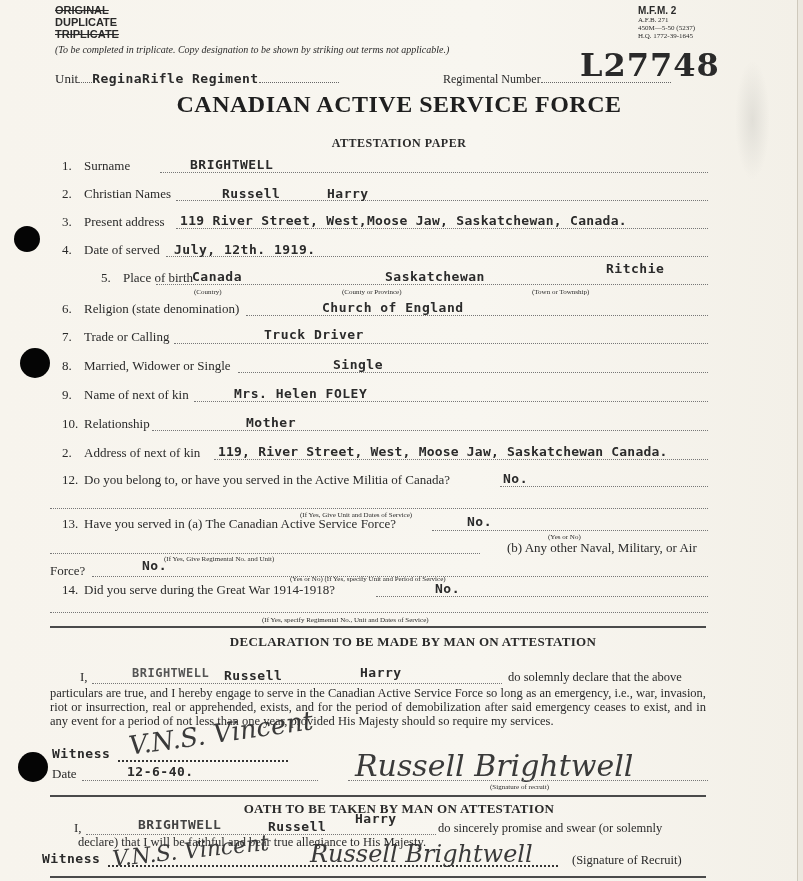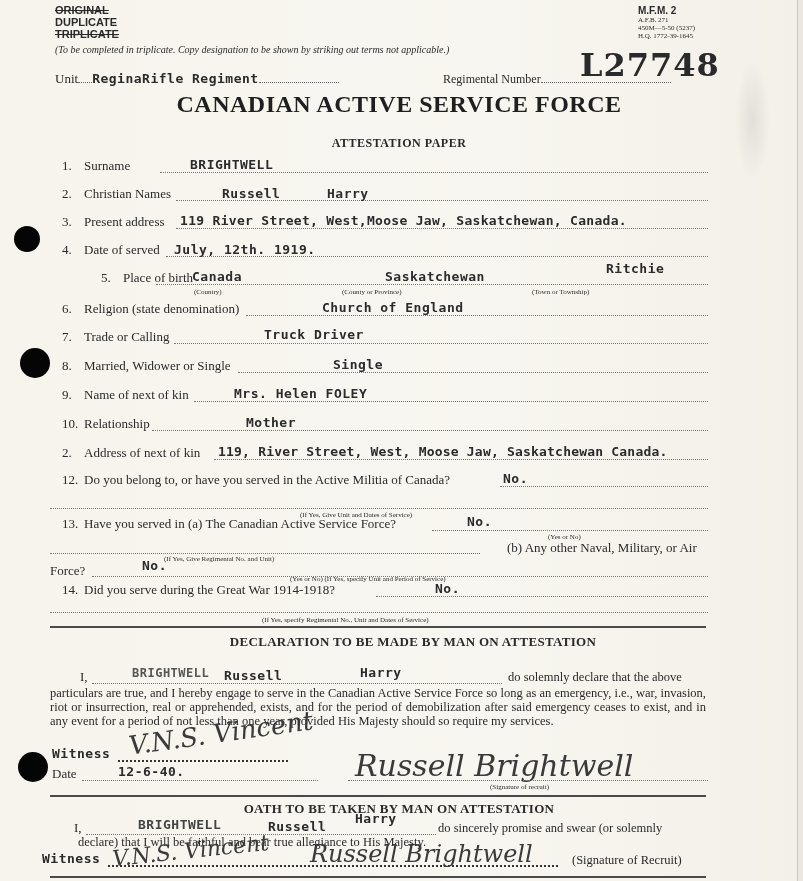--- a/index.html
+++ b/index.html
@@ -195,21 +195,21 @@
 <div class="fill typed" style="left:224px; top:668px;">Russell</div>
 <div class="fill typed" style="left:360px; top:665px;">Harry</div>
 <div class="row" style="top:670px; left:508px; font-size:12.5px;">do solemnly declare that the above</div>
 <div class="para" style="top:686px;">particulars are true, and I hereby engage to serve in the Canadian Active Service Force so long as an emergency, i.e., war, invasion, riot or insurrection, real or apprehended, exists, and for the period of demobilization after said emergency ceases to exist, and in any event for a period of not less than one year, provided His Majesty should so require my services.</div>
 
 <div class="sig" style="left:128px; top:718px; font-size:26px; transform: rotate(-8deg);">V.N.S. Vincent</div>
 <div class="fill typed" style="left:52px; top:746px;">Witness</div>
 <div class="leader" style="left:118px; top:760px; width:170px; border-bottom:2px dotted #333;"></div>
 <div class="row" style="top:766px; left:52px;">Date</div>
 <div class="leader" style="left:82px; top:780px; width:236px;"></div>
-<div class="fill typed" style="left:118px; top:764px;text-align:center;">12-6-40.</div>
+<div class="fill typed" style="left:127px; top:764px;text-align:center;">12-6-40.</div>
 <div class="sig" style="left:355px; top:748px; font-size:30px;">Russell Brightwell</div>
 <div class="leader" style="left:348px; top:780px; width:360px;"></div>
 <div class="caption" style="left:490px; top:783px;">(Signature of recruit)</div>
 
 <div class="hrule" style="top:795px;"></div>
 
 <div class="section-title" style="top:801px;">OATH TO BE TAKEN BY MAN ON ATTESTATION</div>
 <div class="row" style="top:820px; left:74px;">I,</div>
 <div class="leader" style="left:86px; top:834px; width:350px;"></div>
 <div class="fill typed" style="left:138px; top:817px; color:#444;">BRIGHTWELL</div>

